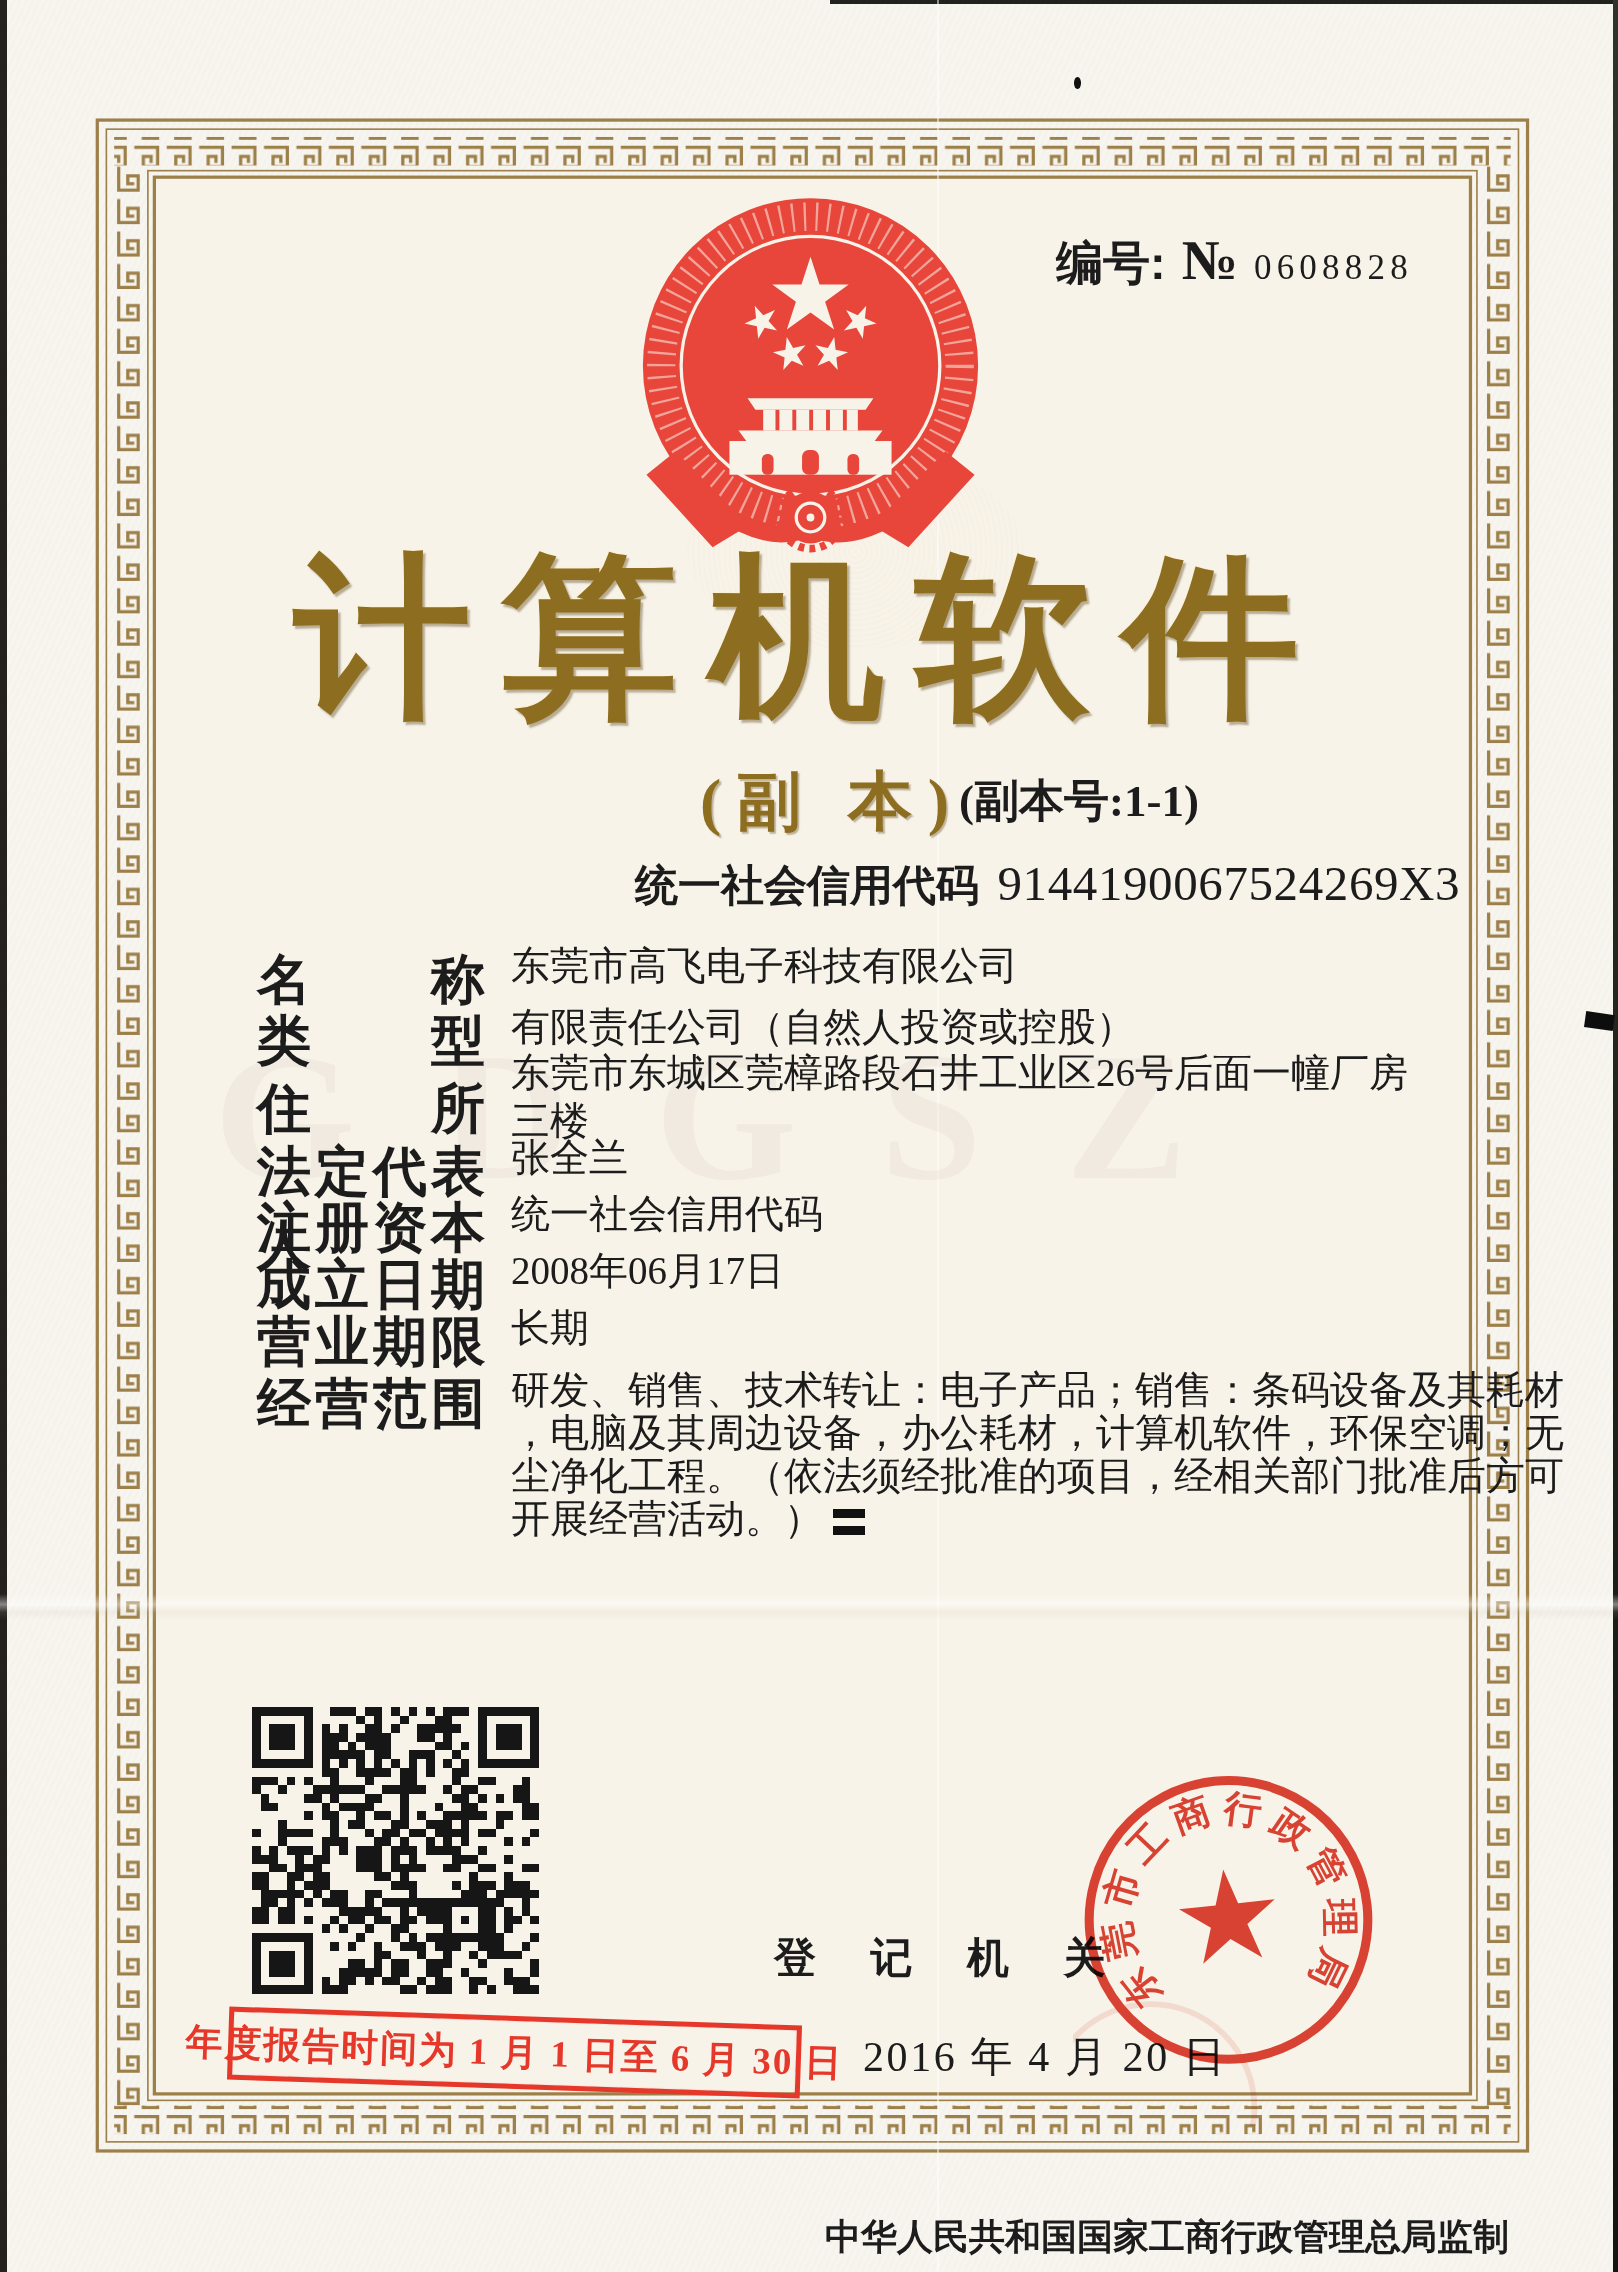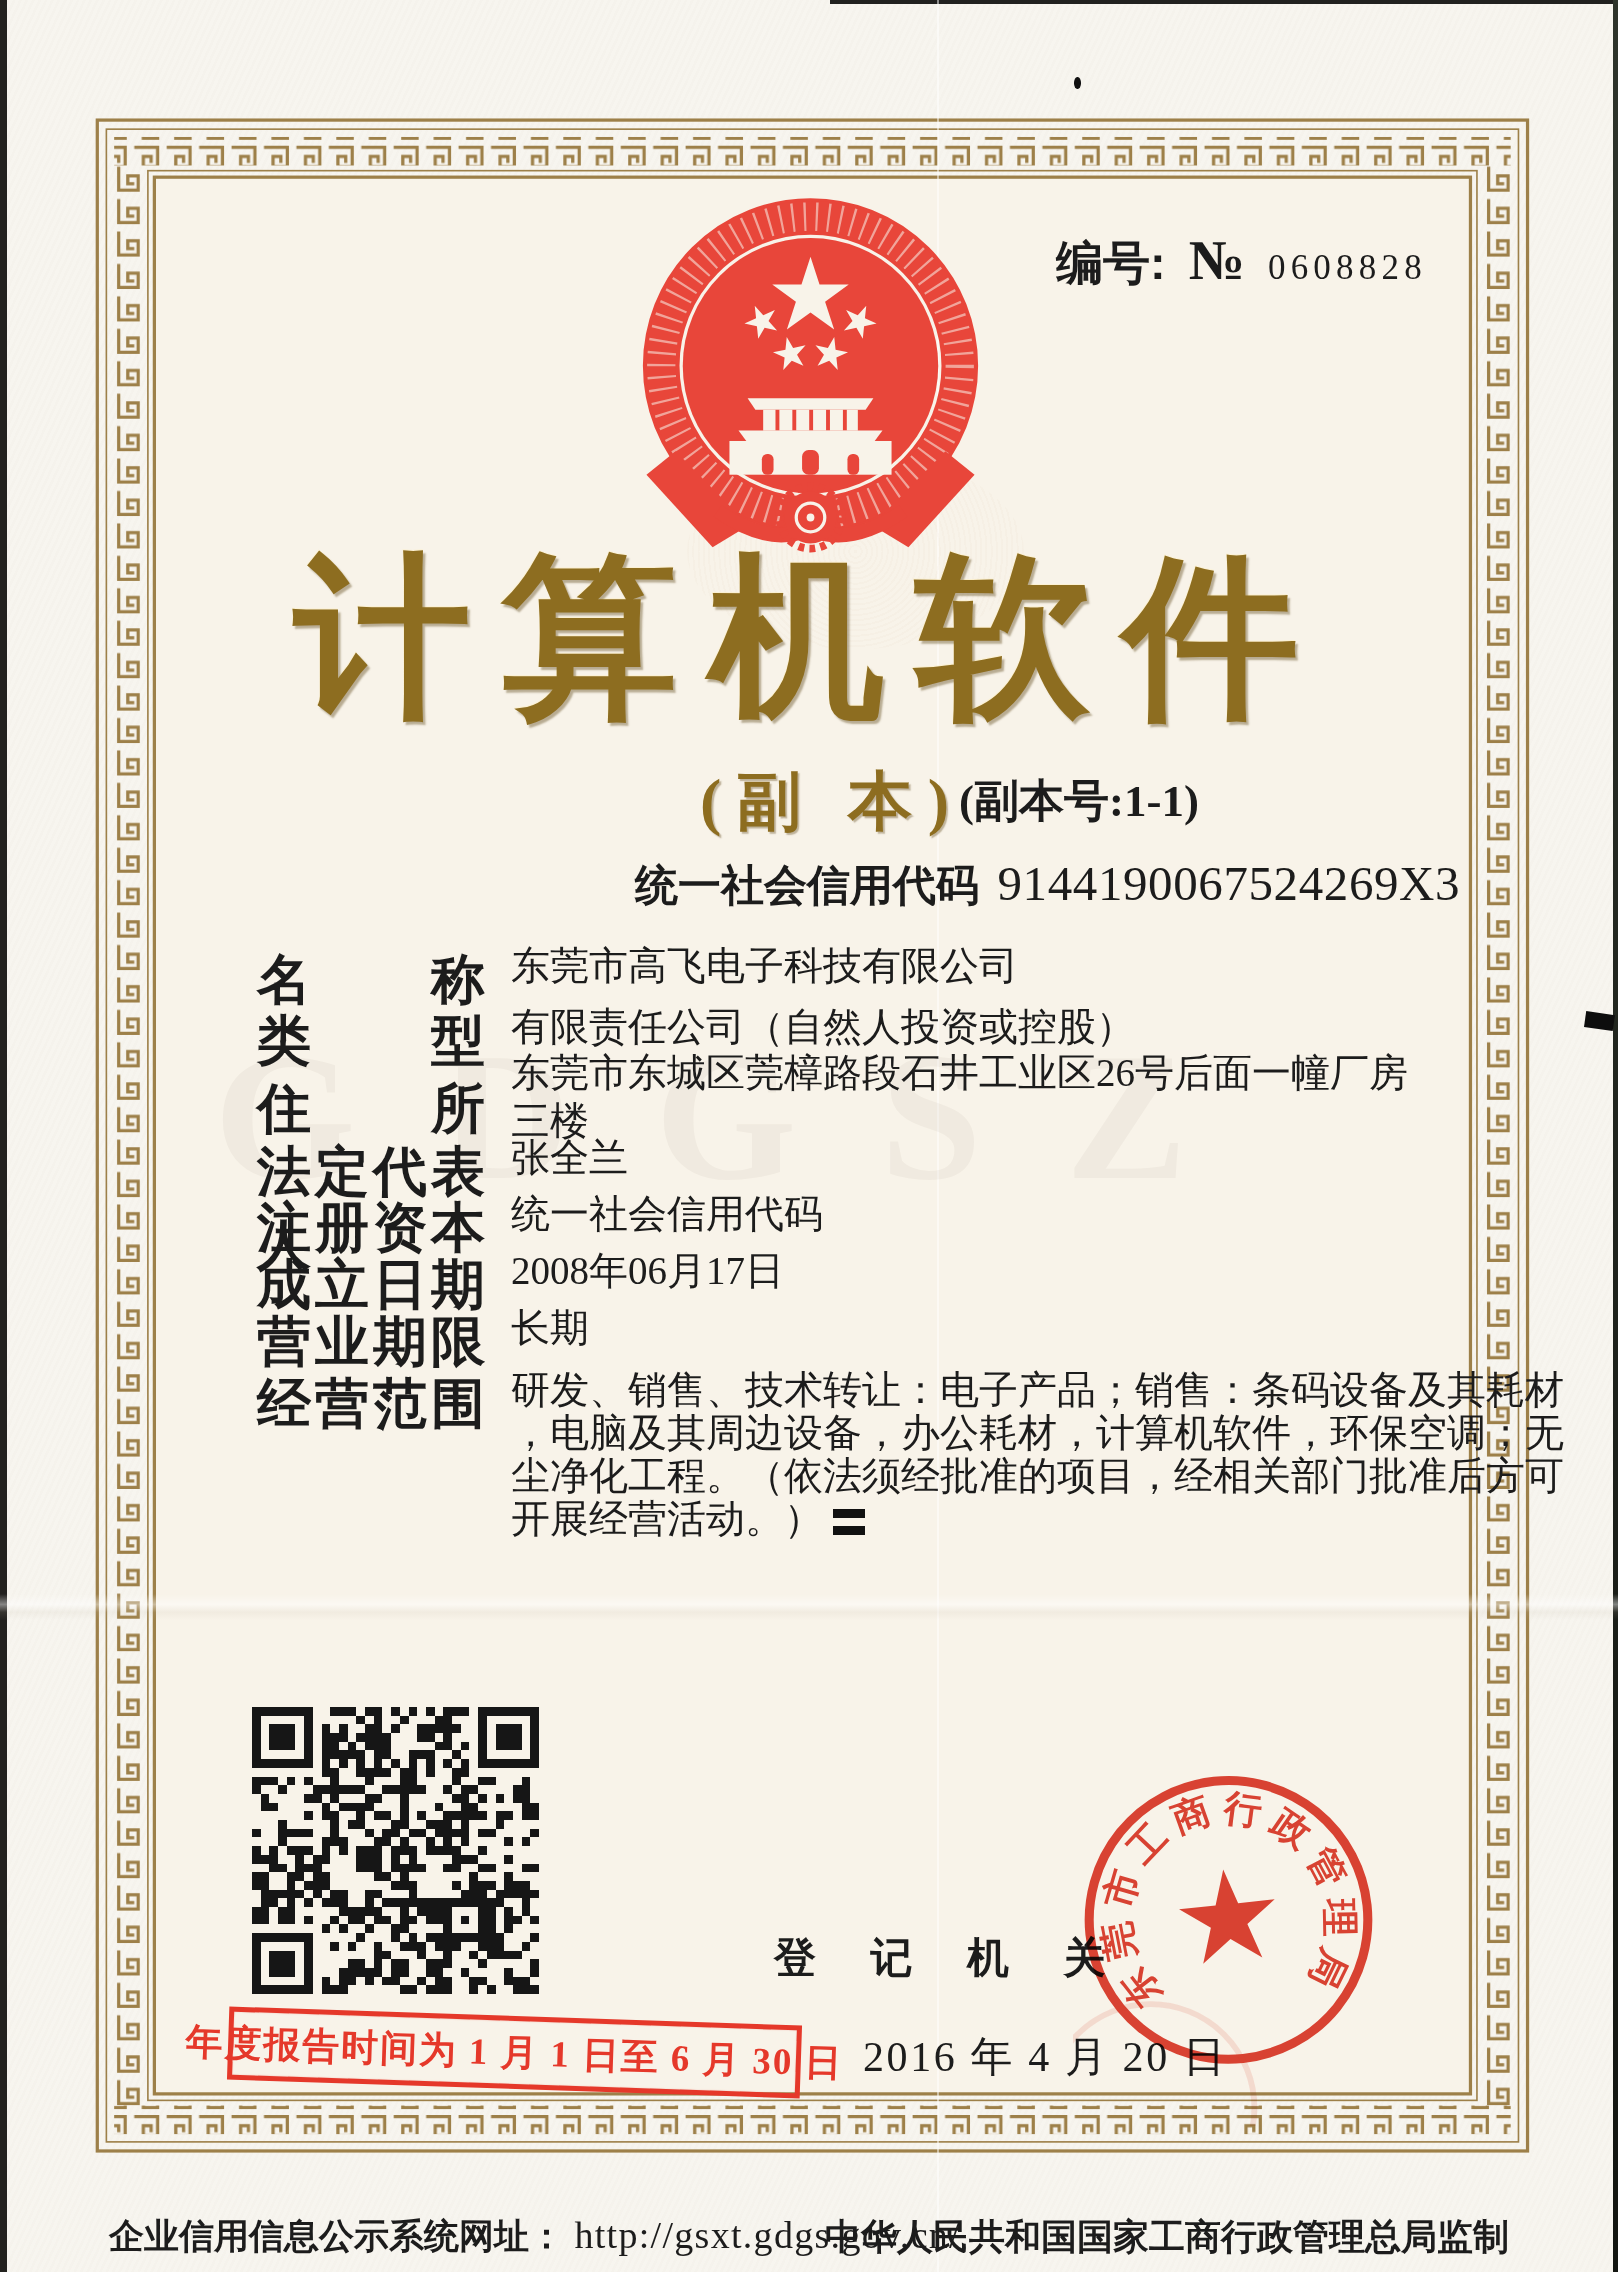--- a/index.html
+++ b/index.html
@@ -20,21 +20,21 @@
   .edge-topline{top:0;left:830px;right:5.8px;height:3.9px;background:#21211f;}
   .speck-dot{left:1074px;top:77px;width:6.5px;height:11.7px;background:#111;border-radius:50%;}
   .right-tick{right:5.2px;top:1013px;width:28.5px;height:15.6px;background:#0d0d0d;transform:rotate(8deg);}
   .scan-vline{left:937px;top:0;width:1.9px;height:100%;background:rgba(255,255,255,.5);}
   .crease{left:0;top:1594px;width:100%;height:26px;
     background:linear-gradient(rgba(255,255,255,0),rgba(255,255,255,.45) 40%,rgba(190,180,160,.12) 70%,rgba(255,255,255,0));}
   .rings{left:687px;top:454px;width:337px;height:195px;border-radius:50%;opacity:.7;
     background:repeating-radial-gradient(circle at 50% 50%,rgba(190,150,110,.05) 0 1.9px,rgba(190,150,110,0) 1.9px 5.2px);}
   .watermark{color:rgba(120,110,90,.06);font-weight:700;font-size:182px;letter-spacing:84px;white-space:nowrap;}
   
-  .serial{left:1056px;top:228px;display:flex;align-items:baseline;gap:23px;}
+  .serial{left:1056px;top:228px;display:flex;align-items:baseline;gap:16px;}
   .serial .lab{font-size:47px;font-weight:700;font-family:"Liberation Sans","DejaVu Sans",sans-serif;}
   .serial .no{font-size:56px;font-weight:700;}
   .serial .num{font-size:35px;letter-spacing:5.2px;}
   
   .title{top:551px;left:812px;transform:translateX(-50%);font-size:176px;line-height:1;font-weight:900;
     letter-spacing:31px;white-space:nowrap;color:var(--title-gold);
     text-shadow:2.6px 3.2px 1.9px rgba(80,55,5,.38),-0.6px -0.6px 0 rgba(255,240,190,.5);}
   .subtitle{left:700px;top:758px;font-size:64px;font-weight:900;letter-spacing:15.6px;color:var(--title-gold);
     text-shadow:1.9px 1.9px 1.3px rgba(80,55,5,.35);white-space:nowrap;}
   .copynum{left:959px;top:771px;font-size:45px;font-weight:600;white-space:nowrap;}
@@ -216,20 +216,16 @@
           <text transform="rotate(122) translate(0,-152)">局</text>
         </g>
     </g>
     <circle cx="-120" cy="290" r="160" fill="none" stroke="#dc3726" stroke-width="9" opacity=".14"></circle>
   </svg>
 
   <div class="abs notice">
     <span>年度报告时间为 1 月 1 日至 6 月 30 日</span>
   </div>
 
-  <div class="abs footer-left">
-    <span class="lab">企业信用信息公示系统网址：</span>
-    <span class="url">http://gsxt.gdgs.gov.cn/</span>
-  </div>
   <div class="abs footer-right">中华人民共和国国家工商行政管理总局监制</div>
 
 </div>
 
 
 </body></html>

